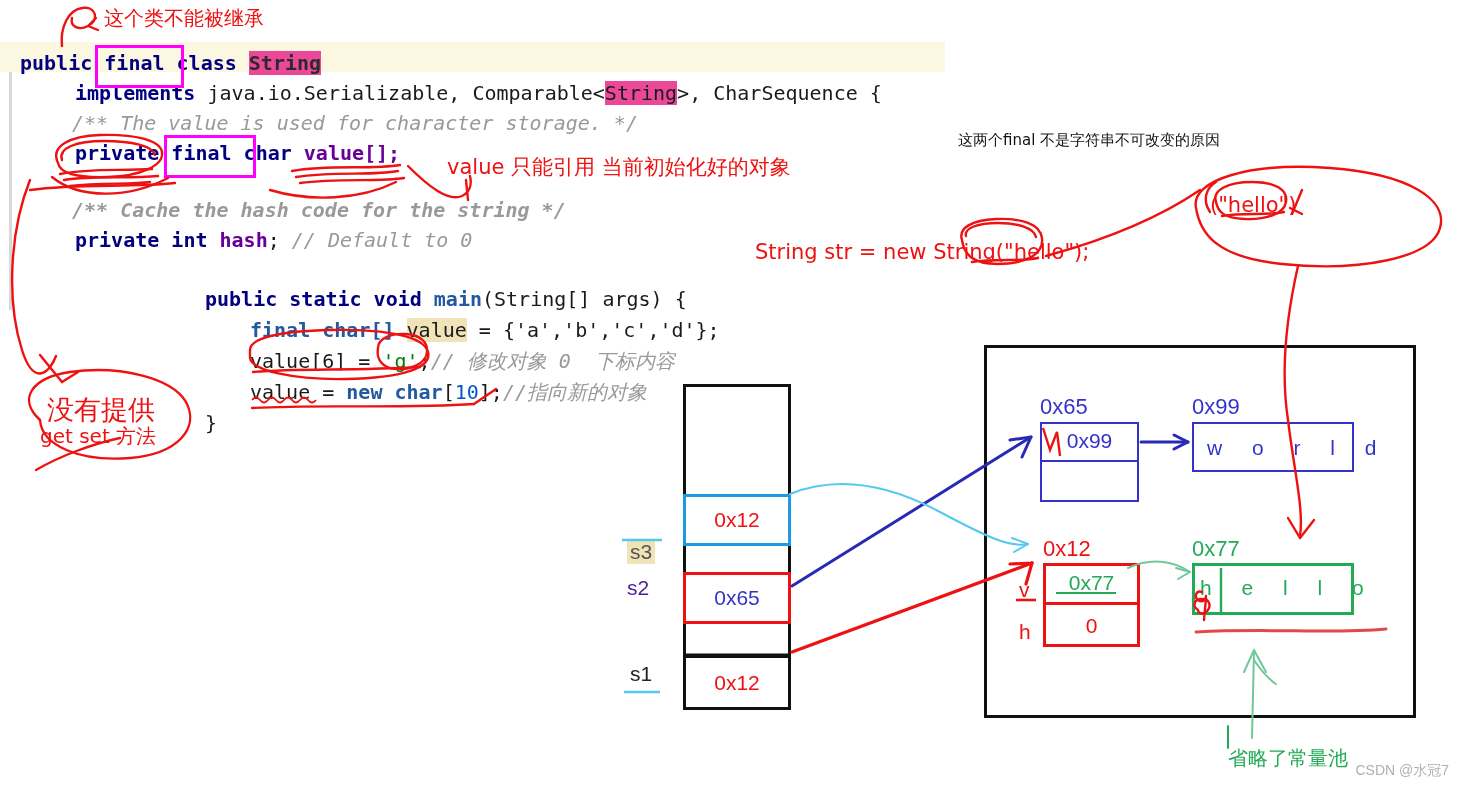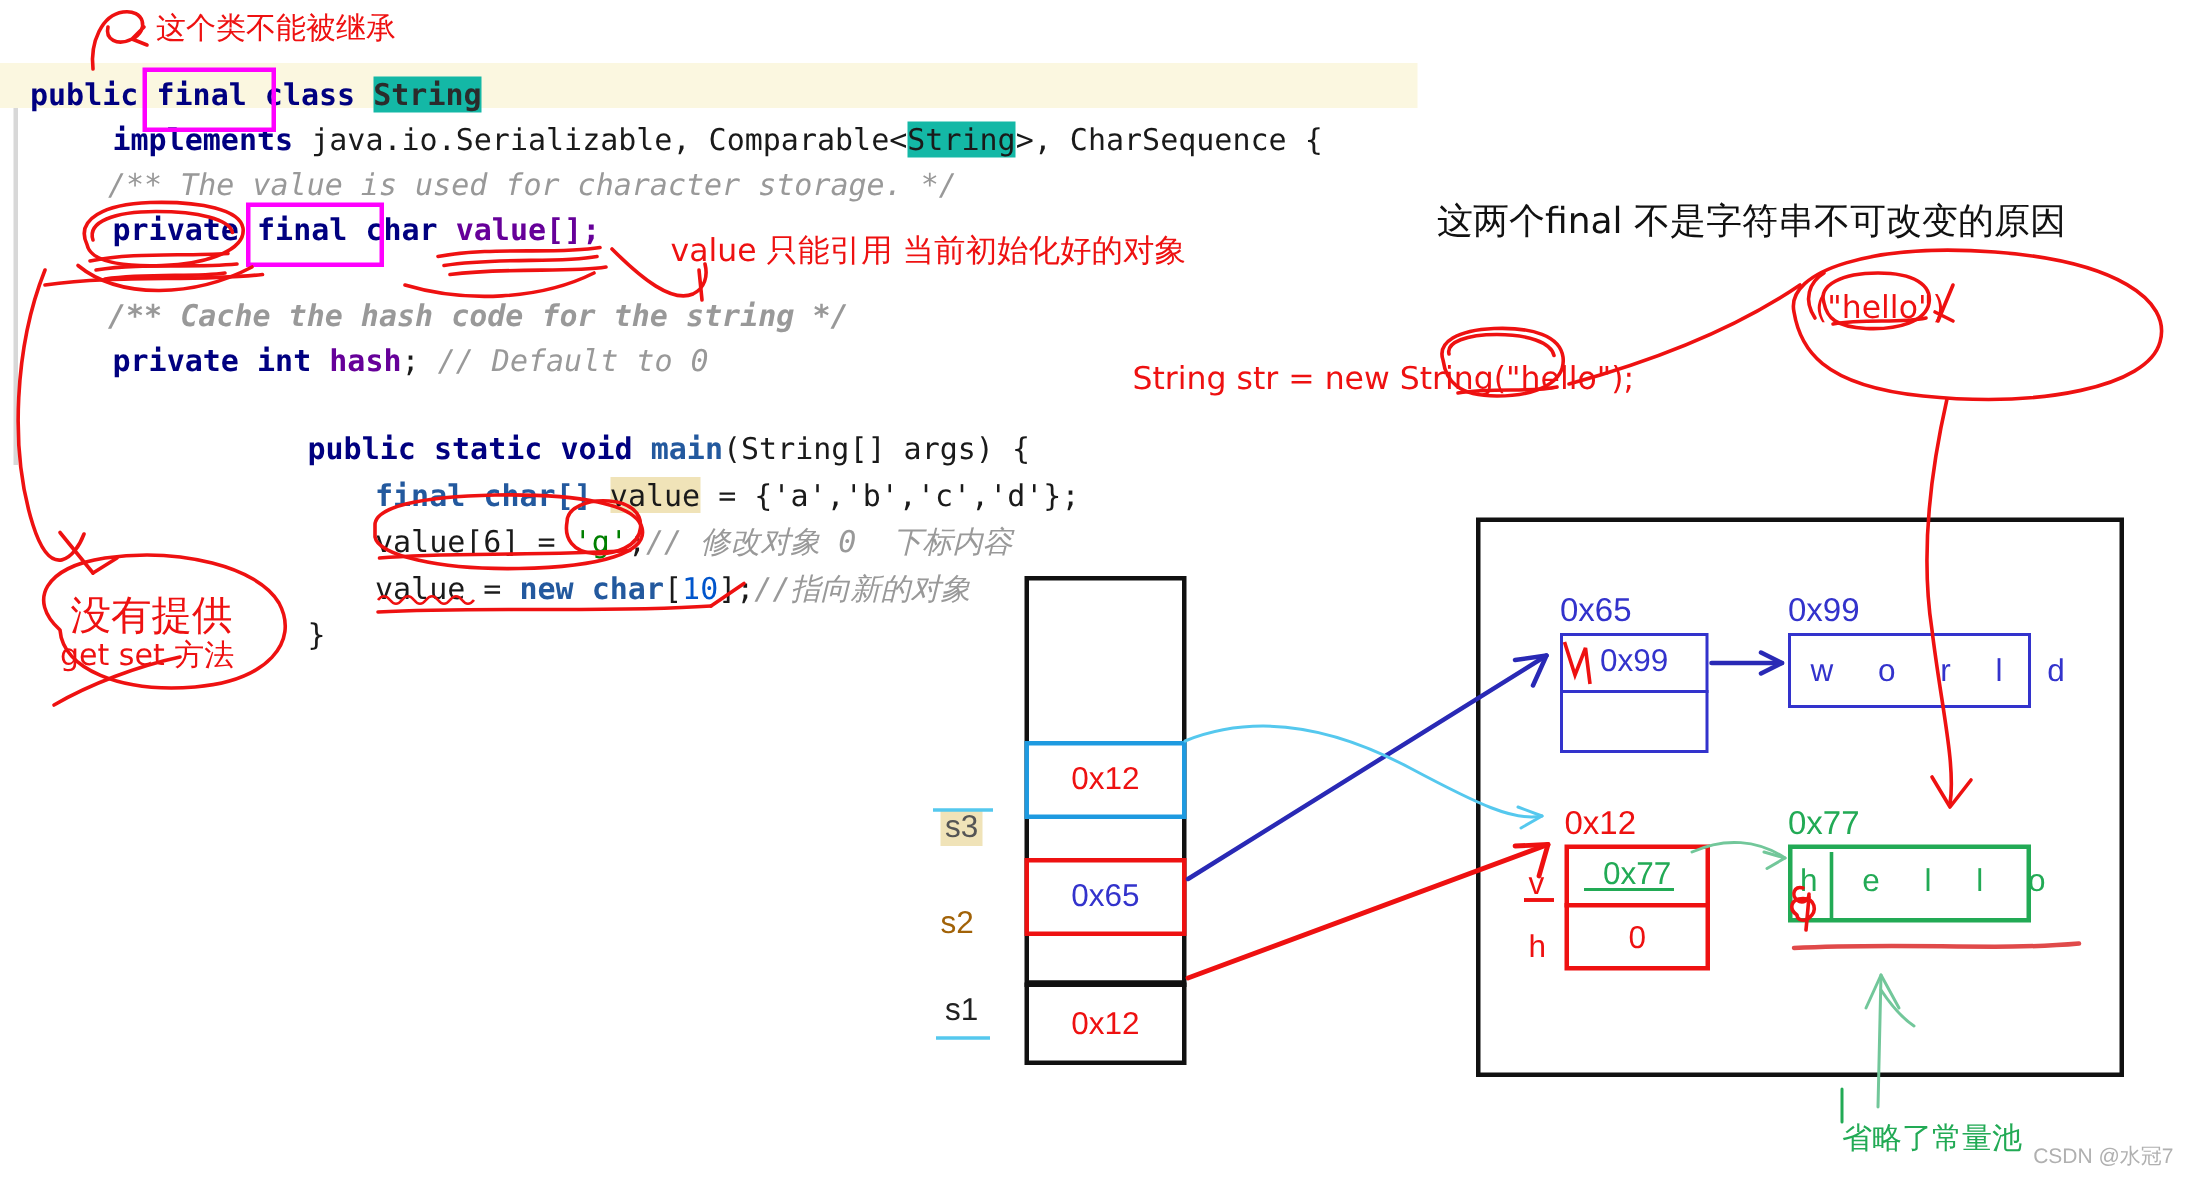--- a/index.html
+++ b/index.html
@@ -20,21 +20,21 @@
   .cl{position:absolute;white-space:pre;left:20px;}
   .kw{color:#000080;font-weight:bold;}
   .cls{color:#2b2b2b;font-weight:bold;}
   .plain{color:#1a1a1a;}
   .fld{color:#660099;font-weight:bold;}
   .cmt{color:#999999;font-style:italic;margin-top:28px;}
   .num{color:#0055cc;}
   .str{color:#008000;}
   .meth{color:#23599e;font-weight:bold;margin-top:19px;}
   .hl-line{position:absolute;left:0;top:0;width:945px;height:30px;background:#fbf7e0;}
-  .hl-tok{background:#14b8a6;}
+  .hl-tok{background:#ec4899;}
   .hl-val{background:#f0e3b8;}
   .pinkbox{position:absolute;border:3px solid #ff00ff;}
 
   
   .ann{position:absolute;white-space:nowrap;}
   .ann-red{color:#ee1111;}
   .ann-black{color:#111111;}
   .ann-green{color:#22aa55;}
   .cn{font-family:"DejaVu Sans","Liberation Sans",sans-serif;}
 
@@ -88,21 +88,21 @@
   <div class="cl" style="top:366px;left:205px;"><span class="plain">}</span></div>
 
   <div class="pinkbox" style="left:95px;top:3px;width:83px;height:37px;"></div>
   <div class="pinkbox" style="left:164px;top:93px;width:86px;height:37px;"></div>
 </div>
 
 <div class="ann ann-red cn" style="left:104px;top:5px;font-size:20px;">这个类不能被继承</div>
 
 <div class="ann ann-red cn" style="left:447px;top:153px;font-size:21px;">value 只能引用 当前初始化好的对象</div>
 
-<div class="ann ann-black cn" style="left:958px;top:131px;font-size:24px;">这两个final  不是字符串不可改变的原因</div>
+<div class="ann ann-black cn" style="left:958px;top:131px;font-size:15px;">这两个final  不是字符串不可改变的原因</div>
 
 <div class="ann ann-red cn" style="left:47px;top:392px;font-size:27px;">没有提供</div>
 <div class="ann ann-red cn" style="left:40px;top:423px;font-size:20px;">get  set 方法</div>
 
 <div class="ann ann-red cn" style="left:755px;top:240px;font-size:21px;">String str = new String("hello");</div>
 
 <div class="ann ann-red cn" style="left:1210px;top:193px;font-size:21px;">("hello")</div>
 
 <div class="ann ann-green cn" style="left:1228px;top:745px;font-size:20px;">省略了常量池</div>
 
@@ -111,21 +111,21 @@
 <div class="slot" style="left:683px;top:494px;height:52px;border:3px solid #1e9ae0;color:#ee1111;">
   <span>0x12</span>
 </div>
 <div class="slot-label" style="left:627px;top:508px;color:#555;background:#f0e3b8;padding:0 3px;margin-top:32px;">
   <span>s3</span>
 </div>
 
 <div class="slot" style="left:683px;top:572px;height:52px;border:3px solid #ee1111;color:#3333cc;">
   <span>0x65</span>
 </div>
-<div class="slot-label" style="left:627px;top:604px;color:#a16207;">
+<div class="slot-label" style="left:627px;top:576px;color:#4c1d95;">
   <span>s2</span>
 </div>
 
 <div class="slot" style="left:683px;top:655px;height:52px;color:#ee1111;border-top:3px solid #111;">
   <span>0x12</span>
 </div>
 <div class="slot-label" style="left:630px;top:662px;color:#222;">
   <span>s1</span>
 </div>
 

